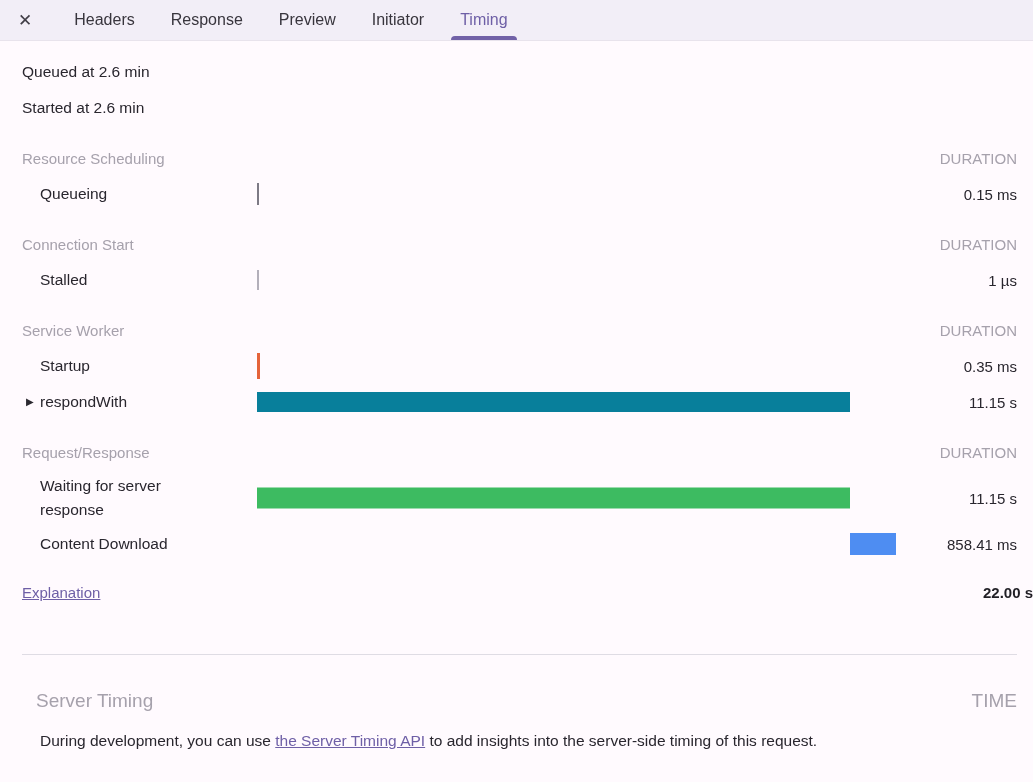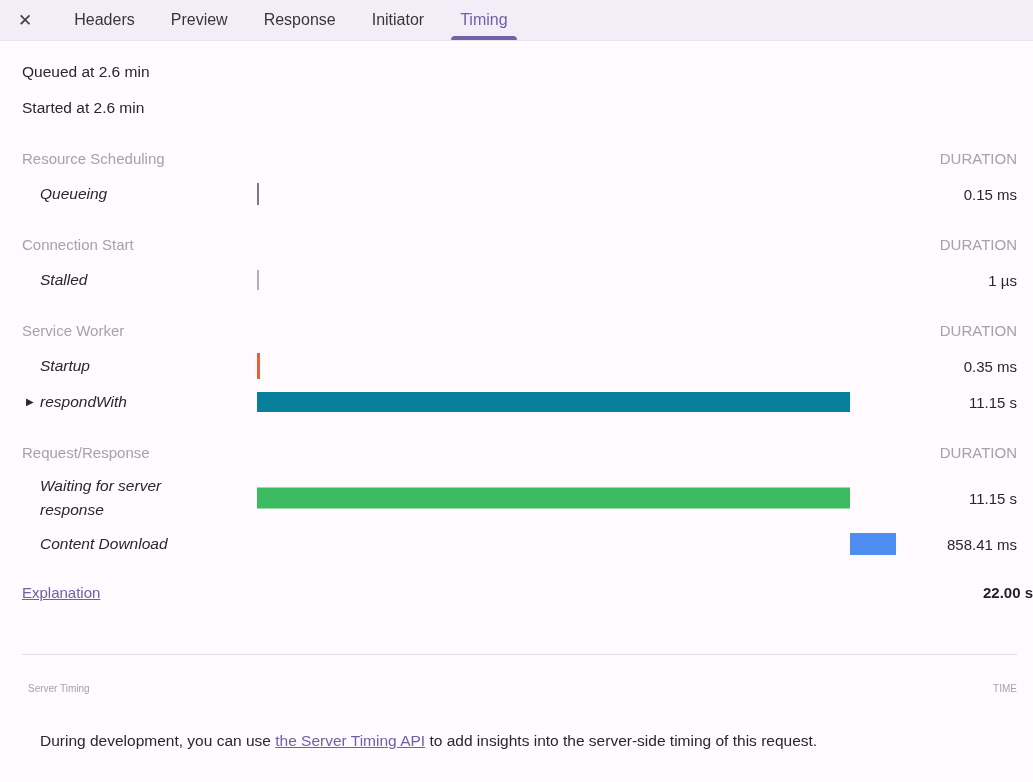--- a/index.html
+++ b/index.html
@@ -56,21 +56,21 @@
   .t-value {
     flex:1; text-align:right; padding-right:16px;
     white-space:nowrap; font-size:15px;
   }
   .t-sec-head .t-value { color:#a6a1ac; }
   .t-row { display:flex; align-items:center; min-height:36px; }
   .t-row.two-line { min-height:56px; }
   .t-label {
     flex:0 0 257px; position:relative;
     padding-left:40px; padding-right:68px;
-    line-height:24px; font-size:15.5px;font-style:italic;
+    line-height:24px; font-size:15.5px;
   }
   .disclosure {
     position:absolute; left:26px; top:50%; transform:translateY(-50%);
     font-size:10px; color:#2b2930; cursor:pointer;
   }
   .t-bar-area { flex:0 0 639px; position:relative; align-self:stretch; }
   .t-bar {
     position:absolute; top:50%; transform:translateY(-50%);
   }
 
@@ -80,44 +80,44 @@
   }
   .explanation-row a { color:#6e5fa6; text-decoration:underline; cursor:pointer; }
   .total { flex:1; text-align:right; font-weight:bold; color:#211f25; }
 
   .divider {
     border:none; border-top:1px solid #dfdce4;
     margin:34px 16px 0 22px;
   }
 
   .st-head {
-    display:flex; height:36px;
+    display:flex; align-items:center; height:36px;
     margin-top:28px; color:#a6a1ac;
-    padding-left:28px; padding-right:16px; font-size:10px;
+    padding-left:36px; padding-right:16px; font-size:19px;
   }
   .st-head .right { flex:1; text-align:right; }
   .st-desc {
     margin:10px 16px 0 40px; font-size:15.5px; line-height:24px;
   }
   .st-desc a { color:#6e5fa6; text-decoration:underline; cursor:pointer;margin-top:6px; }
 </style>
 </head>
 <body>
 
 <div class="tabbar">
   <span class="close-btn">✕</span>
   <div id="tabs">
       <div class="tab">
         <span>Headers</span>
       </div>
       <div class="tab">
+        <span>Response</span>
+      </div>
+      <div class="tab">
         <span>Preview</span>
-      </div>
-      <div class="tab">
-        <span>Response</span>
       </div>
       <div class="tab">
         <span>Initiator</span>
       </div>
       <div class="tab active">
         <span>Timing</span>
         <i class="underline"></i>
       </div>
     </div>
 </div>

